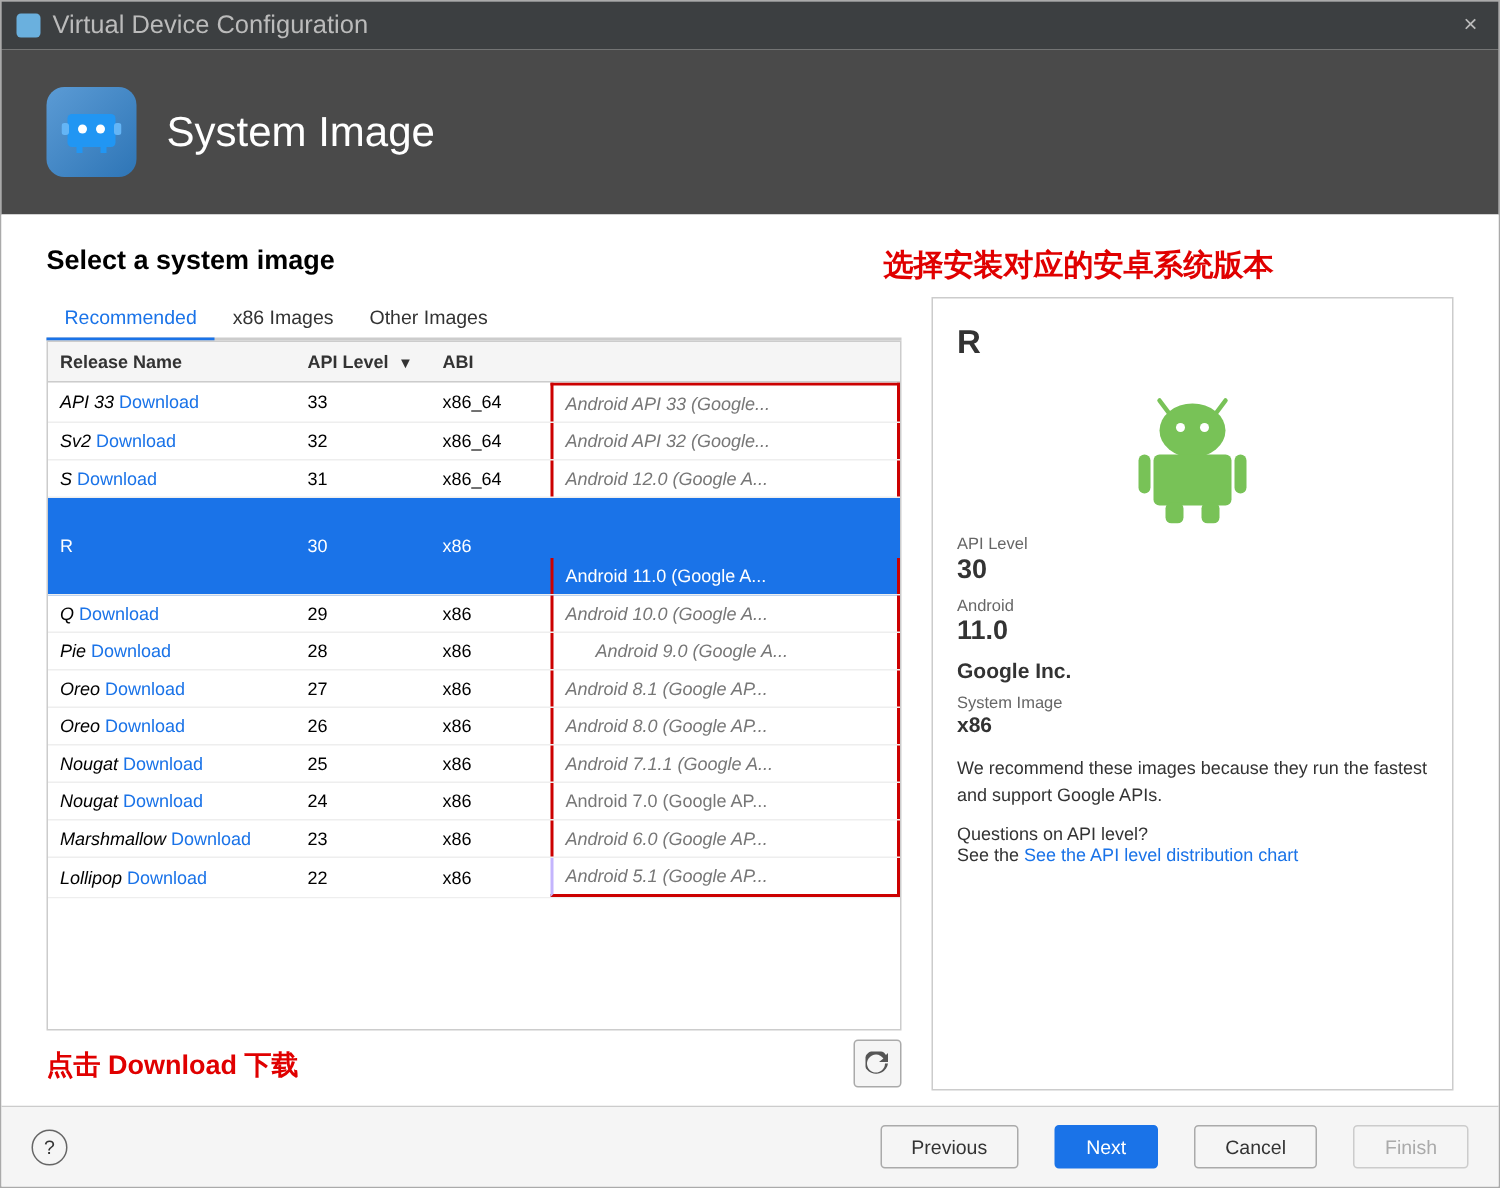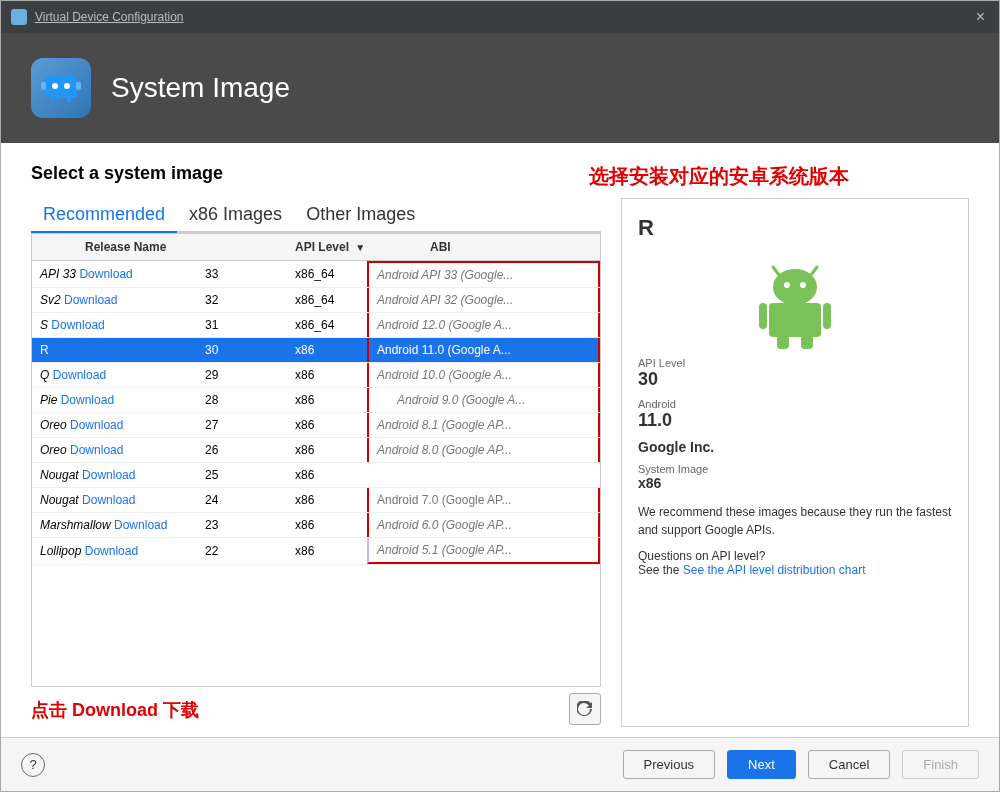--- a/index.html
+++ b/index.html
@@ -3,43 +3,43 @@
   <meta charset="utf-8">
   <style>
     * { box-sizing: border-box; margin: 0; padding: 0; }
     body { font-family: 'Segoe UI', Arial, sans-serif; background: #f0f0f0; width: 1000px; height: 792px; overflow: hidden; }
     
     .window { width: 1000px; height: 792px; background: #ffffff; border: 1px solid #aaa; display: flex; flex-direction: column; }
     
     .title-bar { background: #3c3f41; height: 32px; display: flex; align-items: center; padding: 0 10px; justify-content: space-between; flex-shrink: 0; }
     .title-bar-left { display: flex; align-items: center; gap: 8px; }
     .title-bar-icon { width: 16px; height: 16px; background: #6ab0de; border-radius: 3px; }
-    .title-bar-text { color: #bbbbbb; font-size: 12px; text-decoration: underline; }
+    .title-bar-text { color: #bbbbbb; font-size: 17px; }
     .title-bar-close { color: #bbbbbb; font-size: 16px; cursor: pointer; background: none; border: none; padding: 0 4px; }
 
     .header { background: #4a4a4a; height: 110px; display: flex; align-items: center; padding: 0 30px; flex-shrink: 0; }
     .header-icon { width: 60px; height: 60px; background: linear-gradient(135deg, #5b9bd5, #2e75b6); border-radius: 12px; display: flex; align-items: center; justify-content: center; margin-right: 20px; }
     .header-icon svg { width: 40px; height: 40px; }
     .header-title { color: #ffffff; font-size: 28px; font-weight: 300; }
 
     .content { display: flex; flex-direction: column; flex: 1; padding: 20px 30px 10px 30px; background: #fff; }
 
     .page-title { font-size: 18px; font-weight: bold; color: #000; margin-bottom: 4px; }
 
     .main-area { display: flex; gap: 20px; flex: 1; position: relative; }
 
     .left-panel { flex: 0 0 570px; display: flex; flex-direction: column; }
 
     .tabs { display: flex; gap: 0; margin-bottom: 0; border-bottom: 2px solid #cccccc; }
-    .tab { padding: 6px 12px; font-size: 18px; cursor: pointer; color: #333; border-bottom: 2px solid transparent; margin-bottom: -2px; }
+    .tab { padding: 6px 12px; font-size: 13px; cursor: pointer; color: #333; border-bottom: 2px solid transparent; margin-bottom: -2px; }
     .tab.active { color: #1a73e8; border-bottom: 2px solid #1a73e8; }
 
     .table-container { border: 1px solid #cccccc; flex: 1; overflow: hidden; position: relative; }
     .table-header-row { display: flex; background: #f5f5f5; border-bottom: 1px solid #ccc; }
-    .th { padding: 6px 8px; font-size: 12px; font-weight: bold; color: #333; margin-left: 45px; }
+    .th { padding: 6px 8px; font-size: 12px; font-weight: bold; color: #333; }
     .th.release { flex: 0 0 165px; }
     .th.api { flex: 0 0 90px; }
     .th.abi { flex: 0 0 80px; }
     .th.target { flex: 1; border: 2px solid #cc0000; }
 
     .table-body { overflow-y: auto; max-height: 370px; }
     .table-row { display: flex; border-bottom: 1px solid #eee; align-items: center; }
     .table-row.selected { background: #1a73e8; color: #fff; }
     .td { padding: 5px 8px; font-size: 12px; overflow: hidden; text-overflow: ellipsis; white-space: nowrap; }
     .td.release { flex: 0 0 165px; }
@@ -57,21 +57,21 @@
     .info-value.small { font-size: 14px; }
     .recommend-text { font-size: 12px; color: #333; margin-top: 12px; line-height: 1.5; }
     .api-question { font-size: 12px; color: #333; margin-top: 10px; }
     .api-link { color: #1a73e8; cursor: pointer; }
 
     .refresh-btn { width: 32px; height: 32px; border: 1px solid #aaa; background: #f5f5f5; border-radius: 3px; display: flex; align-items: center; justify-content: center; cursor: pointer; align-self: flex-end; margin-bottom: 2px; }
 
     .footer { background: #f5f5f5; border-top: 1px solid #ccc; padding: 12px 20px; display: flex; align-items: center; justify-content: space-between; flex-shrink: 0; }
     .footer-left { display: flex; align-items: center; }
     .help-btn { width: 24px; height: 24px; border-radius: 50%; border: 1px solid #666; background: none; display: flex; align-items: center; justify-content: center; font-size: 13px; cursor: pointer; color: #333; }
-    .footer-right { display: flex; gap: 12px; }
+    .footer-right { display: flex; gap: 24px; }
     .btn { padding: 6px 20px; font-size: 13px; border-radius: 3px; cursor: pointer; border: 1px solid #aaa; }
     .btn-default { background: #f5f5f5; color: #333; }
     .btn-primary { background: #1a73e8; color: #fff; border-color: #1a73e8; }
     .btn-disabled { background: #f5f5f5; color: #aaa; border-color: #ccc; cursor: default; }
 
     .sort-arrow { font-size: 10px; margin-left: 3px; }
 
     
   </style>
 </head>
@@ -141,21 +141,21 @@
               <div class="table-row">
       <div class="td release" style=""><span style="font-style:italic;">S</span> <a class="download-link">Download</a></div>
       <div class="td api" style="">31</div>
       <div class="td abi" style="">x86_64</div>
       <div class="td target" style="border-left:2px solid #cc0000;border-right:2px solid #cc0000;color:#777; font-style:italic;">Android 12.0 (Google A...</div>
     </div>
               <div class="table-row selected">
       <div class="td release" style="color:#fff;"><span>R</span></div>
       <div class="td api" style="color:#fff;">30</div>
       <div class="td abi" style="color:#fff;">x86</div>
-      <div class="td target" style="border-left:2px solid #cc0000;border-right:2px solid #cc0000;color:#fff;">Android 11.0 (Google A...</div>
+      <div class="td target" style="border-left:2px solid #cc0000;border-right:2px solid #cc0000;color:#fff;margin-top:40px;">Android 11.0 (Google A...</div>
     </div>
               <div class="table-row">
       <div class="td release" style=""><span style="font-style:italic;">Q</span> <a class="download-link">Download</a></div>
       <div class="td api" style="">29</div>
       <div class="td abi" style="">x86</div>
       <div class="td target" style="border-left:2px solid #cc0000;border-right:2px solid #cc0000;color:#777; font-style:italic;">Android 10.0 (Google A...</div>
     </div>
               <div class="table-row">
       <div class="td release" style=""><span style="font-style:italic;">Pie</span> <a class="download-link">Download</a></div>
       <div class="td api" style="">28</div>
@@ -171,20 +171,21 @@
               <div class="table-row">
       <div class="td release" style=""><span style="font-style:italic;">Oreo</span> <a class="download-link">Download</a></div>
       <div class="td api" style="">26</div>
       <div class="td abi" style="">x86</div>
       <div class="td target" style="border-left:2px solid #cc0000;border-right:2px solid #cc0000;color:#777; font-style:italic;">Android 8.0 (Google AP...</div>
     </div>
               <div class="table-row">
       <div class="td release" style=""><span style="font-style:italic;">Nougat</span> <a class="download-link">Download</a></div>
       <div class="td api" style="">25</div>
       <div class="td abi" style="">x86</div>
+      <div class="td target" style="border-left:2px solid #cc0000;border-right:2px solid #cc0000;color:#777; font-style:italic;">Android 7.1.1 (Google A...</div>
     </div>
               <div class="table-row">
       <div class="td release" style=""><span style="font-style:italic;">Nougat</span> <a class="download-link">Download</a></div>
       <div class="td api" style="">24</div>
       <div class="td abi" style="">x86</div>
       <div class="td target" style="border-left:2px solid #cc0000;border-right:2px solid #cc0000;color:#777; ">Android 7.0 (Google AP...</div>
     </div>
               <div class="table-row">
       <div class="td release" style=""><span style="font-style:italic;">Marshmallow</span> <a class="download-link">Download</a></div>
       <div class="td api" style="">23</div>

